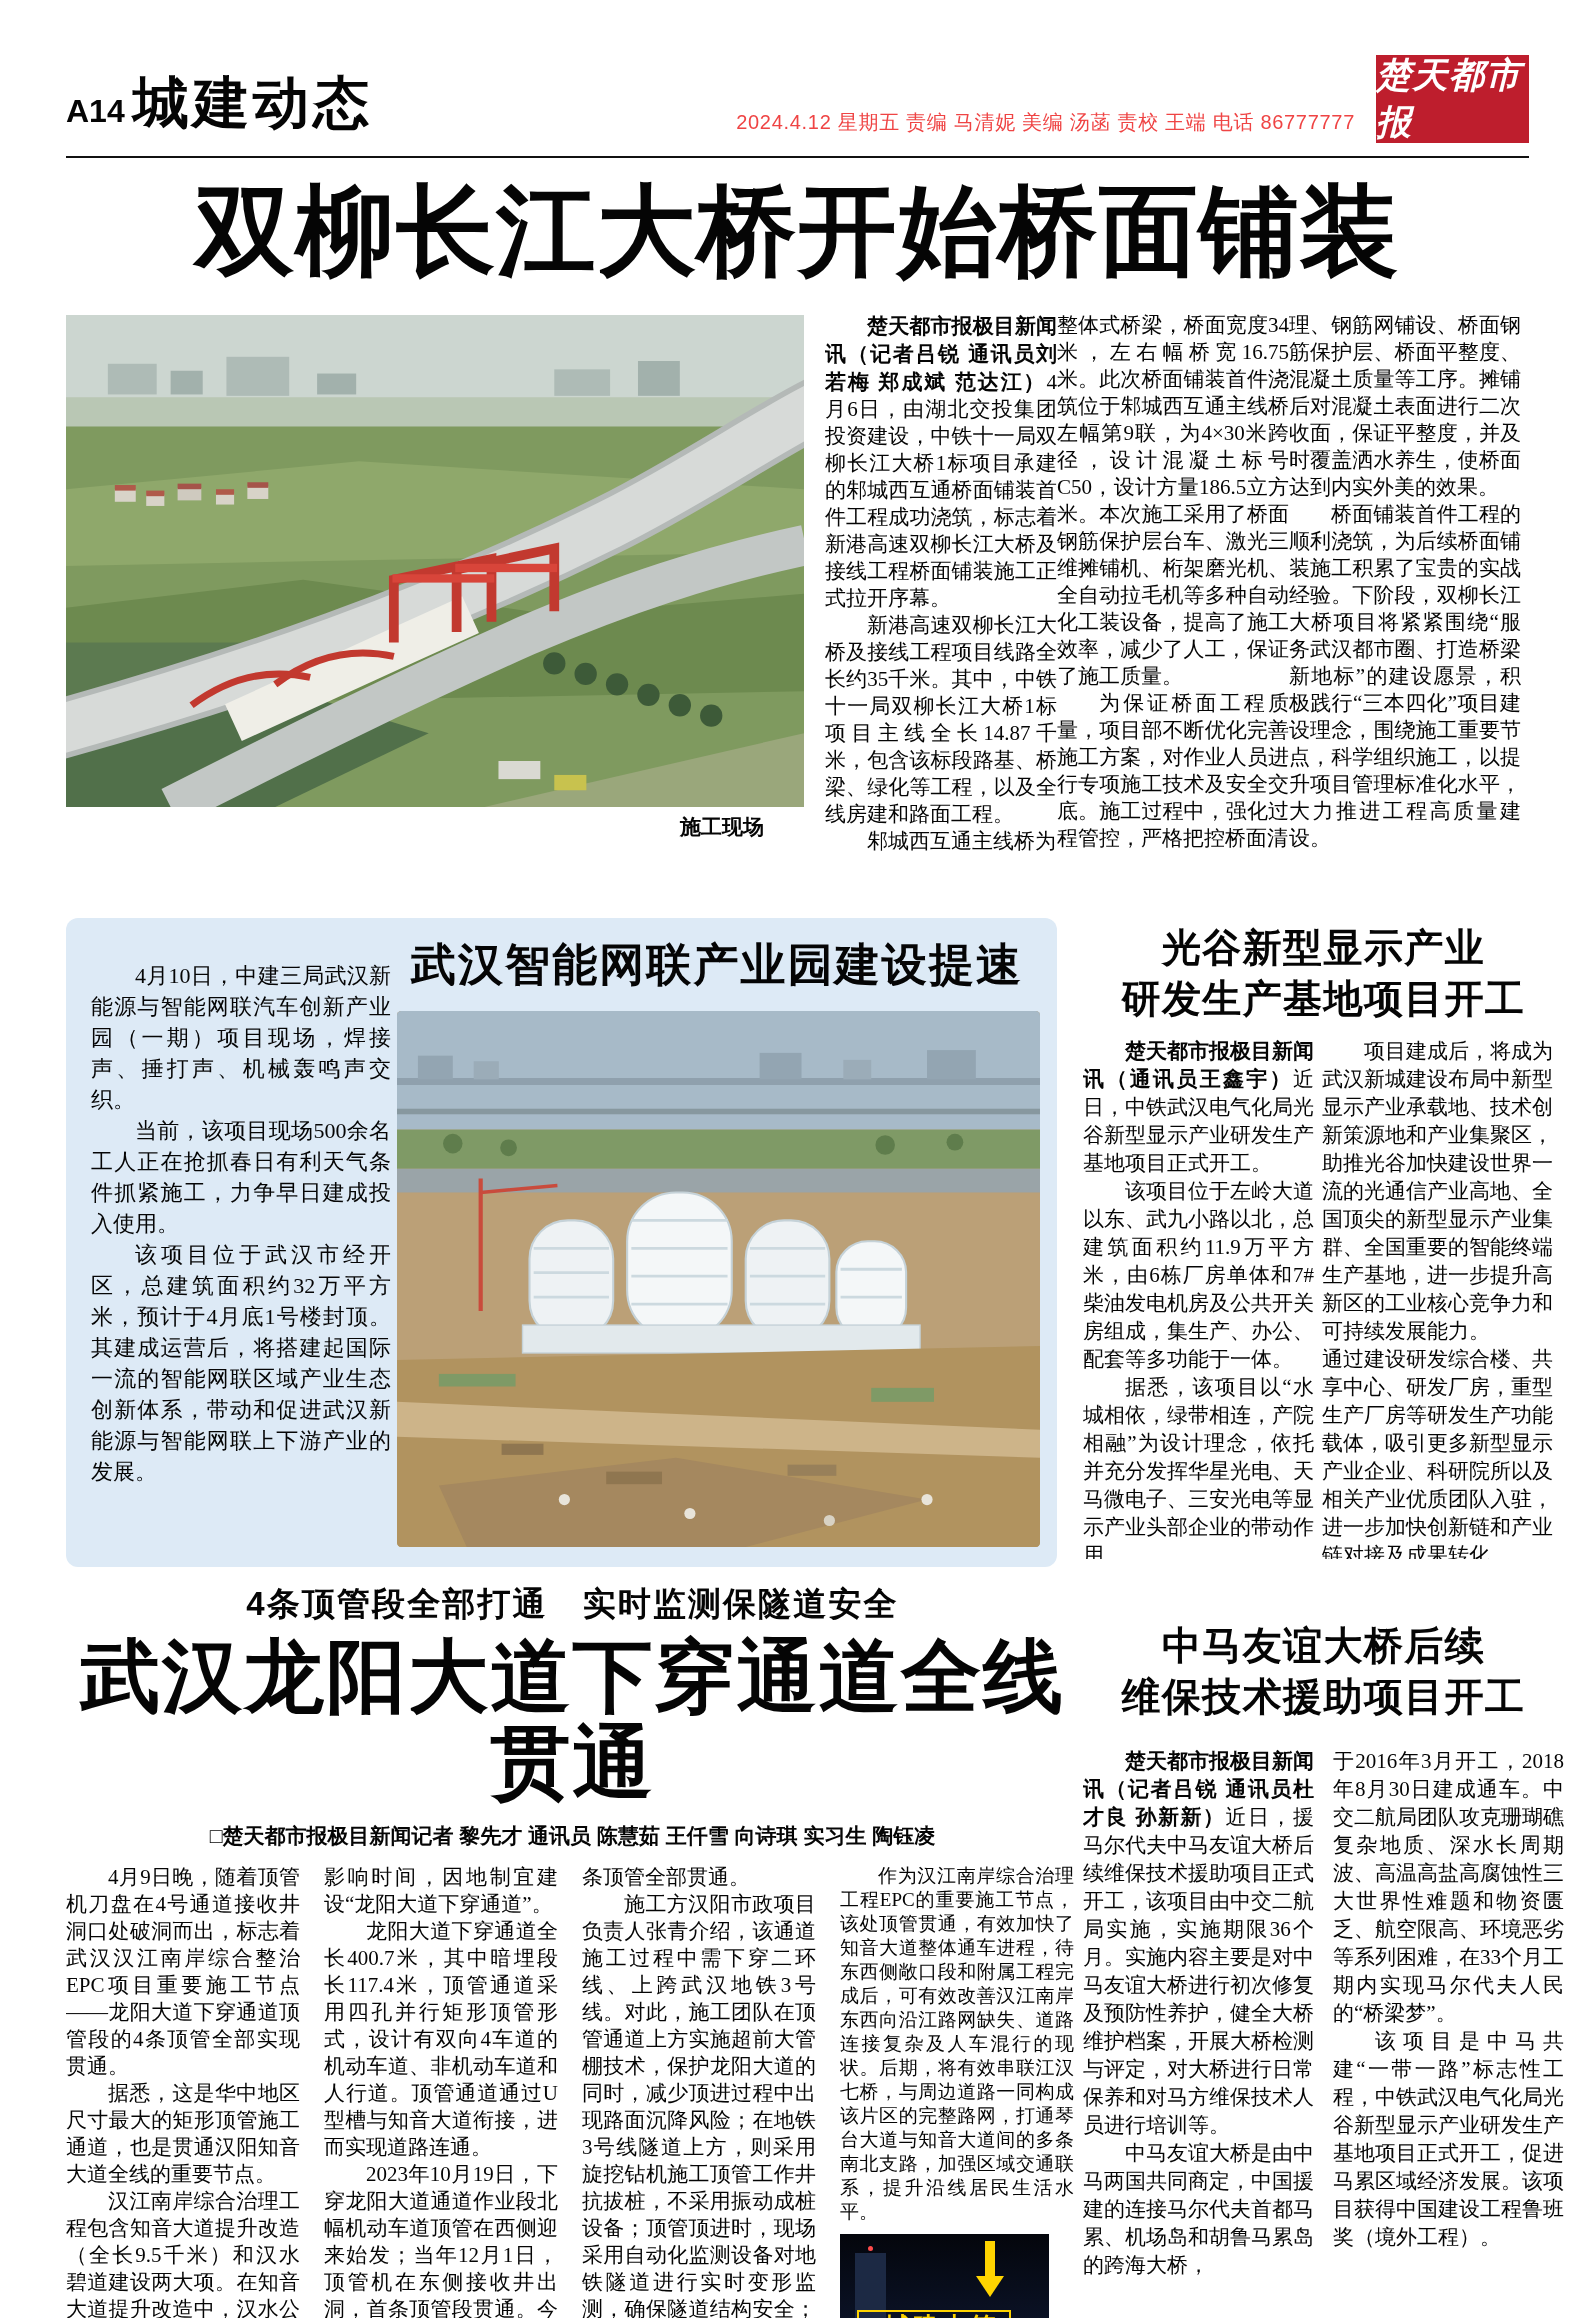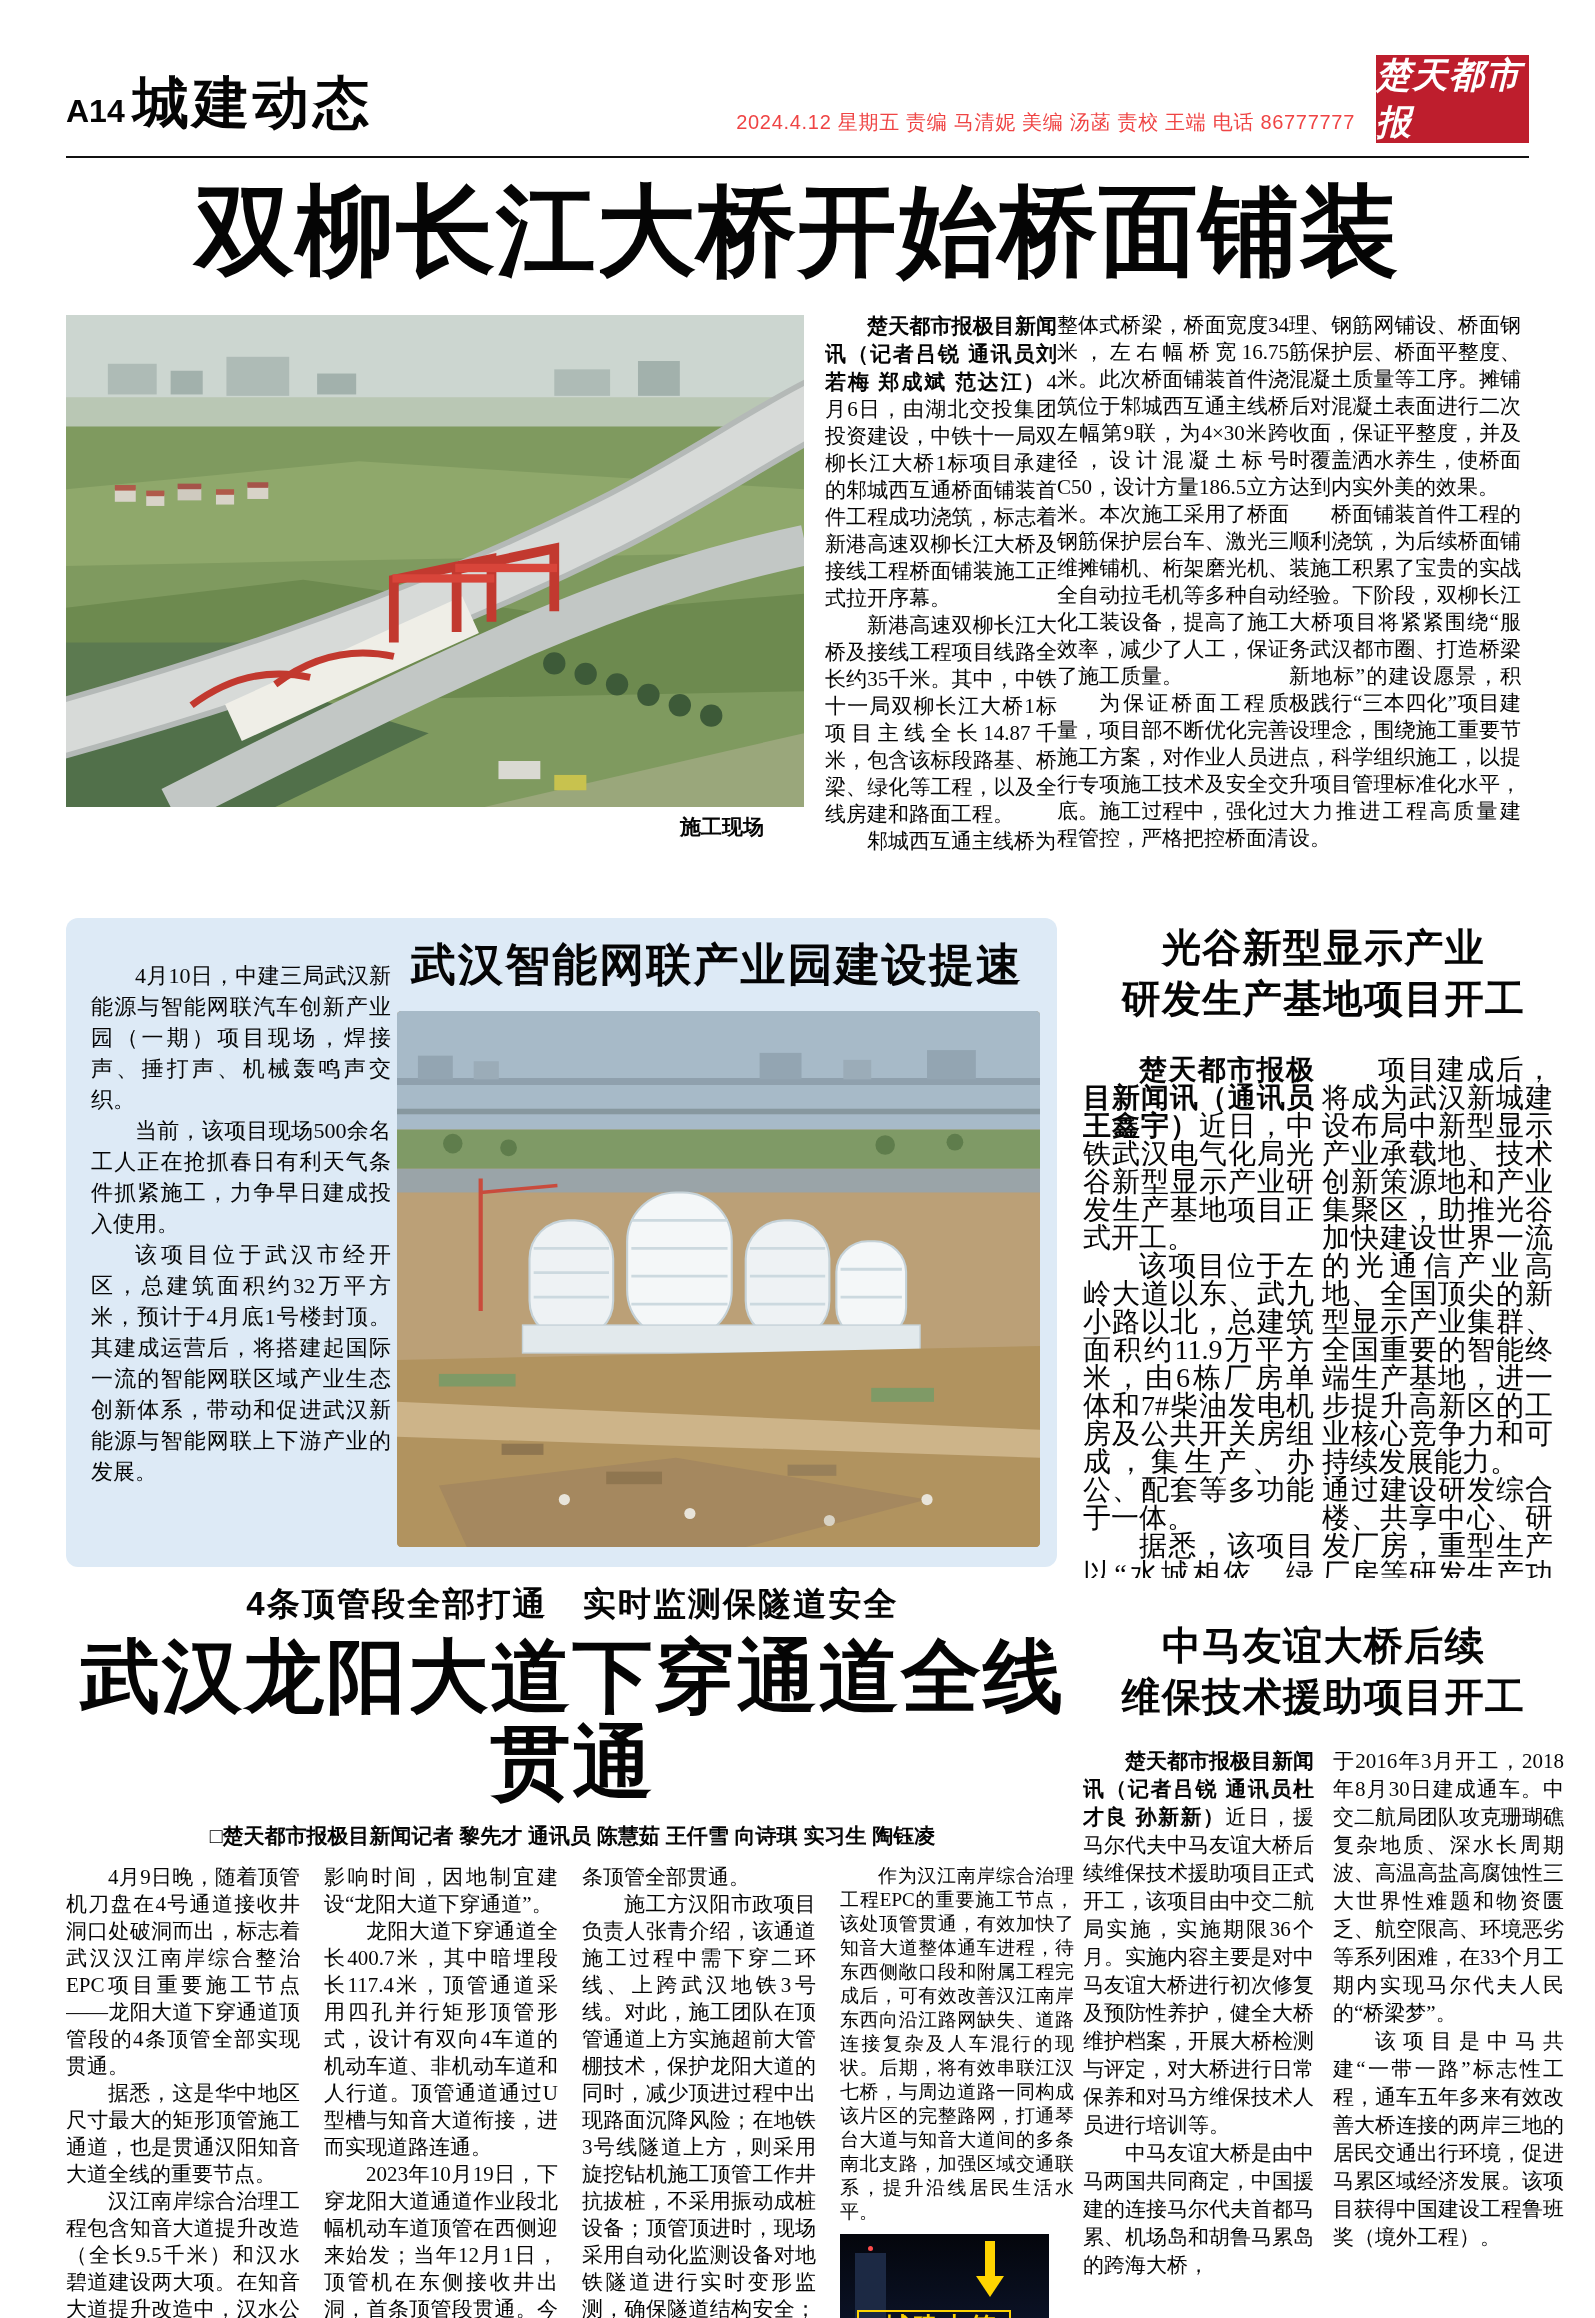--- a/index.html
+++ b/index.html
@@ -44,21 +44,21 @@
   .mid-headline{position:absolute;left:325px;top:16.7px;width:652px;text-align:center;
                 font-family:"Liberation Sans",sans-serif;font-size:45px;font-weight:900;letter-spacing:2.1px;}
   .mid-photo{position:absolute;left:331px;top:93px;width:643px;height:536px;overflow:hidden;border-radius:4.2px;}
 
   
   .guanggu{position:absolute;left:1083px;top:922px;width:481px;}
   .sub-headline{font-family:"Liberation Sans",sans-serif;font-size:39px;font-weight:900;
                 text-align:center;line-height:1.32;letter-spacing:1.4px;}
   .two-cols{display:flex;gap:19px;overflow:hidden;}
   .two-cols .col{width:231px;}
-  .gg-cols{margin-top:31px;height:522px;font-size:28px;line-height:28px;gap:8px;}
+  .gg-cols{margin-top:12px;height:522px;font-size:21px;line-height:28px;gap:8px;}
 
   
   .longyang{position:absolute;left:66px;top:1582px;width:1013px;}
   .kicker{text-align:center;font-family:"Liberation Sans",sans-serif;font-size:33px;
           font-weight:900;letter-spacing:2.1px;}
   .ly-headline{margin-top:7px;text-align:center;font-family:"Liberation Sans",sans-serif;
                font-size:80px;font-weight:900;line-height:1.08;letter-spacing:2.1px;}
   .byline{margin-top:15.3px;text-align:center;font-family:"Liberation Sans",sans-serif;
           font-size:21px;font-weight:700;}
   .ly-cols{margin-top:14px;display:flex;gap:24px;height:544px;overflow:hidden;}
@@ -292,19 +292,19 @@
       <div>中马友谊大桥后续</div>
       <div>维保技术援助项目开工</div>
     </div>
     <div class="two-cols zm-cols bodytext">
       <div class="col">
           <p class="para"><span class="b">楚天都市报极目新闻讯（记者吕锐 通讯员杜才良 孙新新）</span><span>近日，援马尔代夫中马友谊大桥后续维保技术援助项目正式开工，该项目由中交二航局实施，实施期限36个月。实施内容主要是对中马友谊大桥进行初次修复及预防性养护，健全大桥维护档案，开展大桥检测与评定，对大桥进行日常保养和对马方维保技术人员进行培训等。</span></p>
           <p class="para"><span>中马友谊大桥是由中马两国共同商定，中国援建的连接马尔代夫首都马累、机场岛和胡鲁马累岛的跨海大桥，</span></p>
         </div>
       <div class="col">
           <p class="para ni"><span>于2016年3月开工，2018年8月30日建成通车。中交二航局团队攻克珊瑚礁复杂地质、深水长周期波、高温高盐高腐蚀性三大世界性难题和物资匮乏、航空限高、环境恶劣等系列困难，在33个月工期内实现马尔代夫人民的“桥梁梦”。</span></p>
-          <p class="para"><span>该项目是中马共建“一带一路”标志性工程，通车五年多来有效改善大桥连接的两岸三地的居民交通出行环境，促进马累区域经济发展。该项目获得中国建设工程鲁班奖（境外工程）。</span></p>
+          <p class="para"><span>该项目是中马共建“一带一路”标志性工程，中铁武汉电气化局光谷新型显示产业研发生产基地项目正式开工，促进马累区域经济发展。该项目获得中国建设工程鲁班奖（境外工程）。</span></p>
         </div>
     </div>
   </div>
 
 </div>
 
 
 </body></html>

